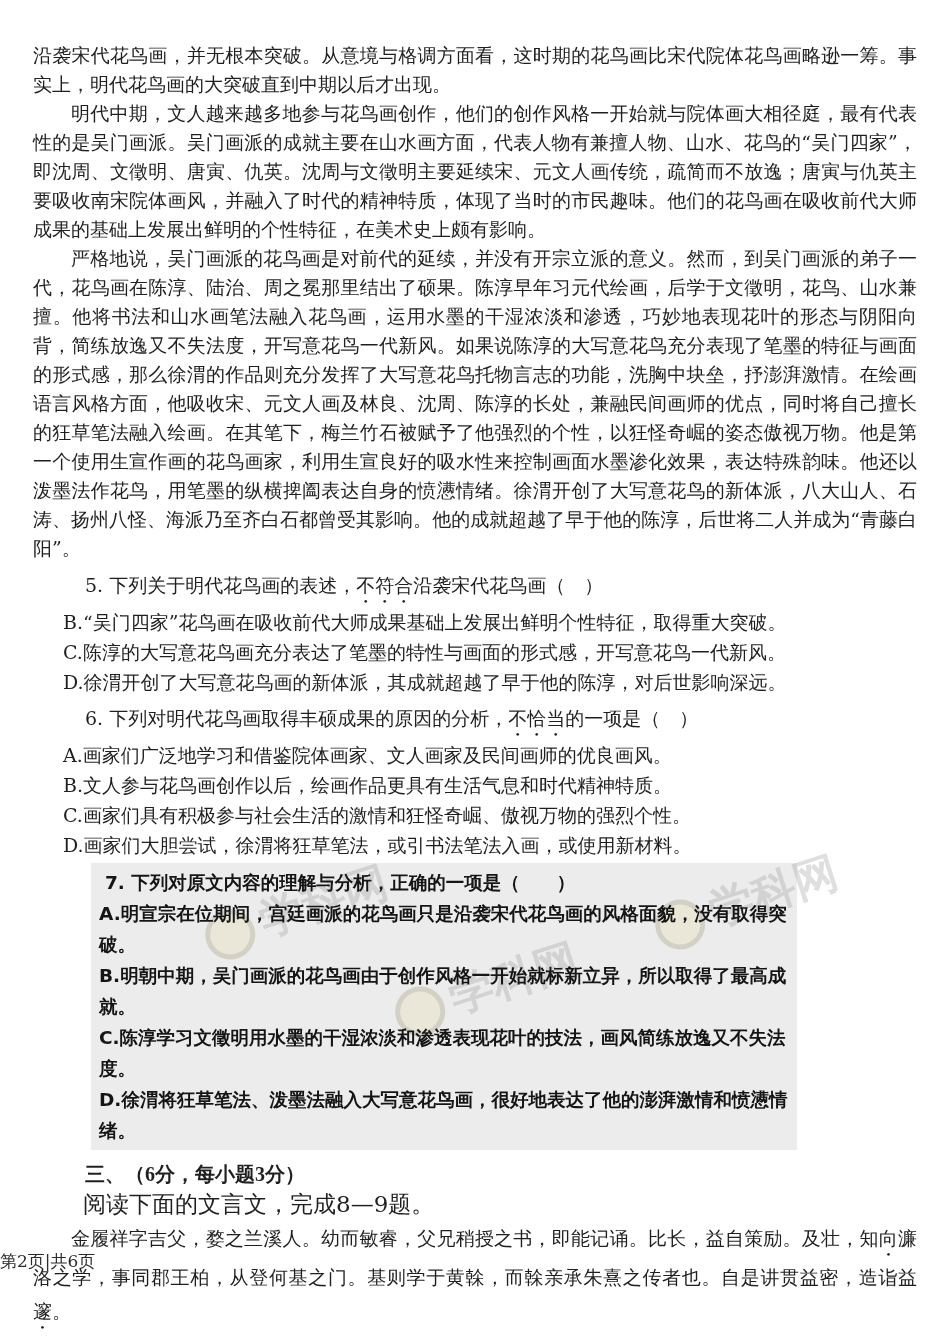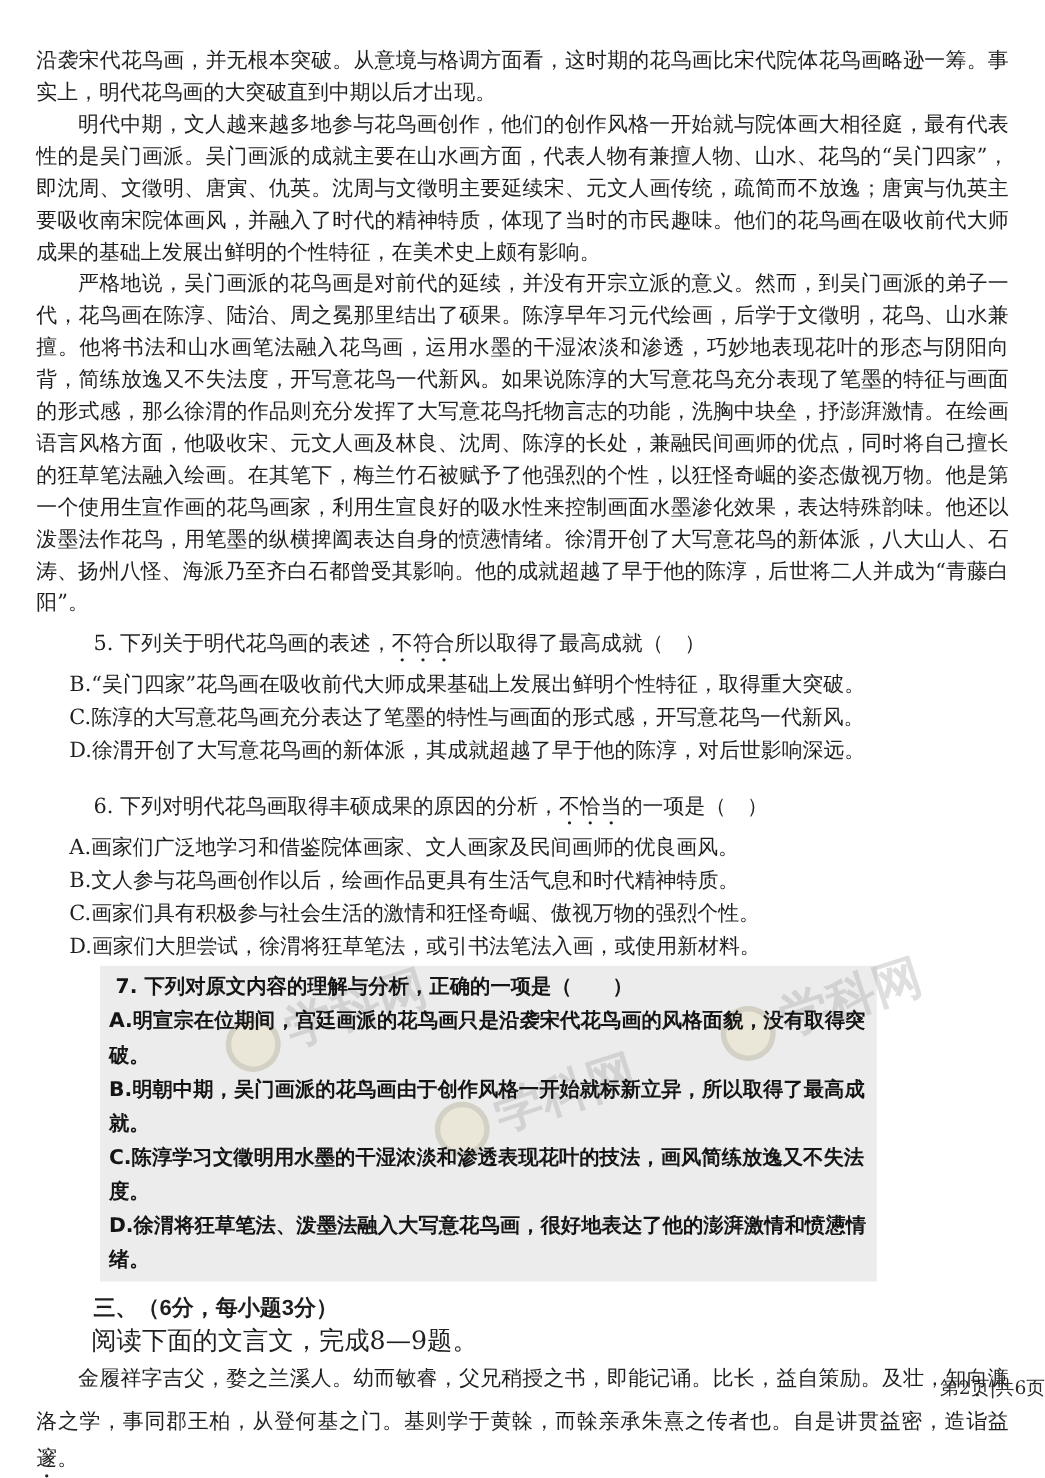--- a/index.html
+++ b/index.html
@@ -23,21 +23,21 @@
   }
   .p-indent { text-indent:2em; }
   
   .qline {
     font-size:19px;
     line-height:30px;
   }
   .q-stem { padding-left:52px; }
   .q-option { padding-left:30px; }
   .q5-wrap { margin-top:7px; }
-  .q6-wrap { margin-top:21px; }
+  .q6-wrap { margin-top:6px; }
   
   .dotted {
     -webkit-text-emphasis:filled dot #1f1f1f;
     -webkit-text-emphasis-position:under right;
     text-emphasis:filled dot #1f1f1f;
     text-emphasis-position:under right;
   }
   
   .q7-block {
     position:relative;
@@ -74,60 +74,60 @@
     background:rgba(228,203,130,0.18);
   }
   .q7-block .qline { position:relative; z-index:1; }
   
   .sec3-heading {
     margin-top:9px;
     padding-left:52px;
     font-size:20px;
     line-height:30px;
     font-weight:bold;
-    font-family:Liberation Sans, sans-serif;
+    font-family:Liberation Serif, serif;
   }
   .sec3-intro {
     padding-left:50px;
     font-size:23px;
     line-height:30px;
   }
   
   .wenyan p {
     margin:0;
     margin-top:2px;
     font-size:19px;
     line-height:34px;
     text-align:justify;
     text-indent:2em;
   }
   
   .footer {
     position:absolute;
     left:0; right:0; top:1250px;
-    text-align:right;
+    text-align:left;
     font-size:17px;
     color:#2b2b2b;
     font-family:"DejaVu Serif","Liberation Serif",serif;
   }
 </style>
 </head>
 <body>
 
 <div class="page">
   <div class="content">
 
     <div class="passage">
       <p>沿袭宋代花鸟画，并无根本突破。从意境与格调方面看，这时期的花鸟画比宋代院体花鸟画略逊一筹。事实上，明代花鸟画的大突破直到中期以后才出现。</p>
       <p class="p-indent">明代中期，文人越来越多地参与花鸟画创作，他们的创作风格一开始就与院体画大相径庭，最有代表性的是吴门画派。吴门画派的成就主要在山水画方面，代表人物有兼擅人物、山水、花鸟的“吴门四家”，即沈周、文徵明、唐寅、仇英。沈周与文徵明主要延续宋、元文人画传统，疏简而不放逸；唐寅与仇英主要吸收南宋院体画风，并融入了时代的精神特质，体现了当时的市民趣味。他们的花鸟画在吸收前代大师成果的基础上发展出鲜明的个性特征，在美术史上颇有影响。</p>
       <p class="p-indent">严格地说，吴门画派的花鸟画是对前代的延续，并没有开宗立派的意义。然而，到吴门画派的弟子一代，花鸟画在陈淳、陆治、周之冕那里结出了硕果。陈淳早年习元代绘画，后学于文徵明，花鸟、山水兼擅。他将书法和山水画笔法融入花鸟画，运用水墨的干湿浓淡和渗透，巧妙地表现花叶的形态与阴阳向背，简练放逸又不失法度，开写意花鸟一代新风。如果说陈淳的大写意花鸟充分表现了笔墨的特征与画面的形式感，那么徐渭的作品则充分发挥了大写意花鸟托物言志的功能，洗胸中块垒，抒澎湃激情。在绘画语言风格方面，他吸收宋、元文人画及林良、沈周、陈淳的长处，兼融民间画师的优点，同时将自己擅长的狂草笔法融入绘画。在其笔下，梅兰竹石被赋予了他强烈的个性，以狂怪奇崛的姿态傲视万物。他是第一个使用生宣作画的花鸟画家，利用生宣良好的吸水性来控制画面水墨渗化效果，表达特殊韵味。他还以泼墨法作花鸟，用笔墨的纵横捭阖表达自身的愤懑情绪。徐渭开创了大写意花鸟的新体派，八大山人、石涛、扬州八怪、海派乃至齐白石都曾受其影响。他的成就超越了早于他的陈淳，后世将二人并成为“青藤白阳”。</p>
     </div>
 
     <div class="q5-wrap">
-      <div class="qline q-stem"><span>5. 下列关于明代花鸟画的表述，</span><span class="dotted">不符合</span><span>所以取得了最高成就（　）</span></div>
+      <div class="qline q-stem"><span>5. 下列关于明代花鸟画的表述，</span><span class="dotted">不符合</span><span>沿袭宋代花鸟画（　）</span></div>
       <div class="qline q-option">B.“吴门四家”花鸟画在吸收前代大师成果基础上发展出鲜明个性特征，取得重大突破。</div>
       <div class="qline q-option">C.陈淳的大写意花鸟画充分表达了笔墨的特性与画面的形式感，开写意花鸟一代新风。</div>
       <div class="qline q-option">D.徐渭开创了大写意花鸟画的新体派，其成就超越了早于他的陈淳，对后世影响深远。</div>
     </div>
 
     <div class="q6-wrap">
       <div class="qline q-stem"><span>6. 下列对明代花鸟画取得丰硕成果的原因的分析，</span><span class="dotted">不恰当</span><span>的一项是（　）</span></div>
       <div class="qline q-option">A.画家们广泛地学习和借鉴院体画家、文人画家及民间画师的优良画风。</div>
       <div class="qline q-option">B.文人参与花鸟画创作以后，绘画作品更具有生活气息和时代精神特质。</div>
       <div class="qline q-option">C.画家们具有积极参与社会生活的激情和狂怪奇崛、傲视万物的强烈个性。</div>

